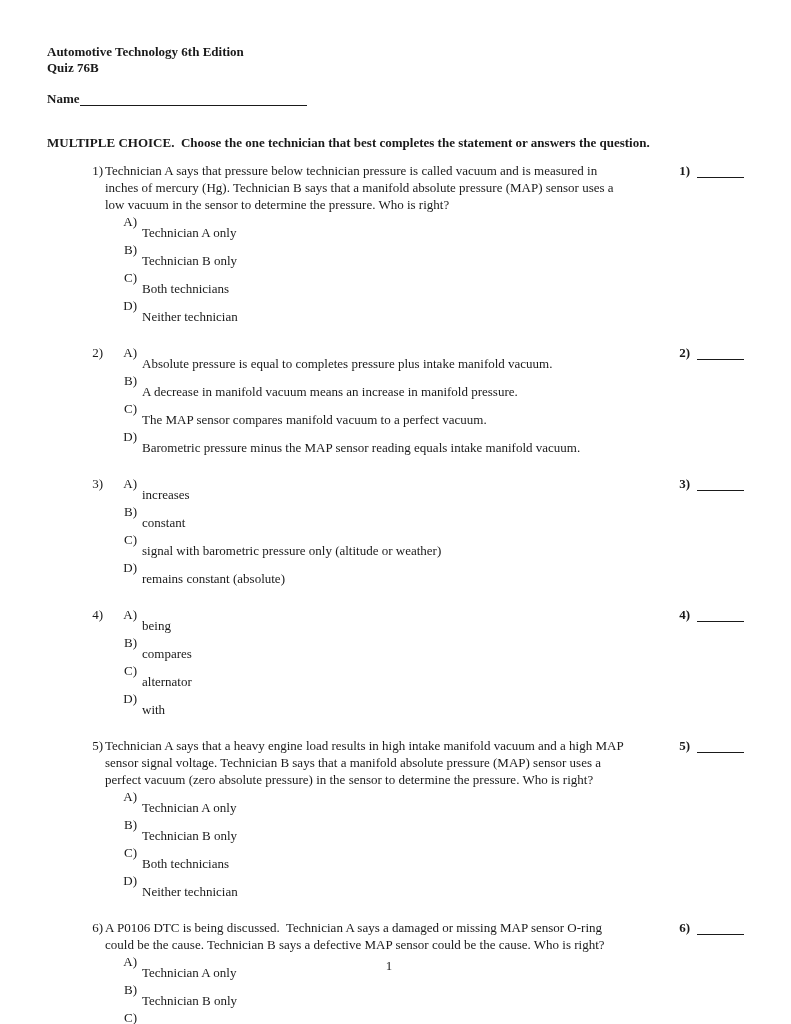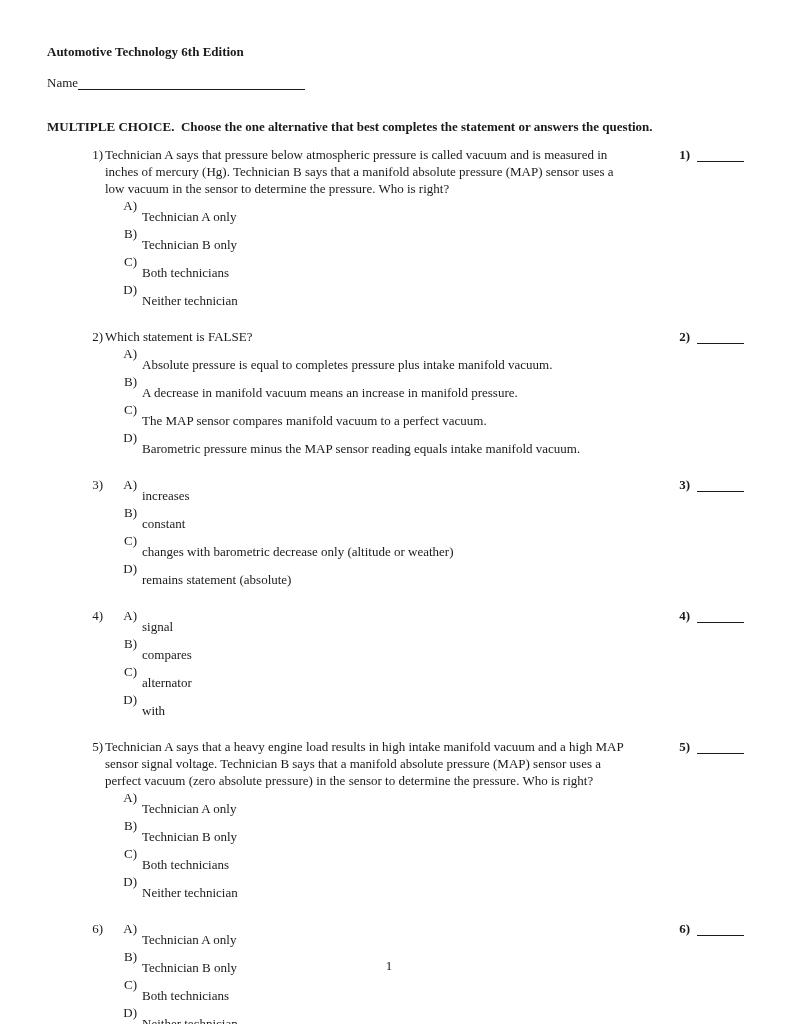--- a/index.html
+++ b/index.html
@@ -15,21 +15,21 @@
   .page {
     position: relative;
     width: 778px;
     height: 1024px;
     padding: 44px 34px 0 47px;
   }
   .doc-header { font-weight: bold; }
   .doc-header .line { line-height: 16px; }
   .name-row {
     margin-top: 14px;
-    font-weight: normal;
+    font-weight: bold;
   }
   .name-line {
     display: inline-block;
     width: 227px;
     border-bottom: 1.4px solid #1a1a1a;
     height: 12px;
     vertical-align: -3px;
   }
   .instructions {
     font-weight: bold;
@@ -83,34 +83,35 @@
     text-align: center;
   }
 </style>
 </head>
 <body>
 
 <div class="page">
 
   <div class="doc-header">
     <div class="line">Automotive Technology 6th Edition</div>
+    <div class="line">Quiz 76B</div>
   </div>
 
   <div class="name-row">
     <span>Name</span><span class="name-line"></span>
   </div>
 
-  <div class="instructions">MULTIPLE CHOICE.  Choose the one alternative that best completes the statement or answers the question.</div>
+  <div class="instructions">MULTIPLE CHOICE.  Choose the one technician that best completes the statement or answers the question.</div>
 
   <div class="questions">
 
     <div class="question">
       <div class="q-num">1)</div>
       <div class="q-body">
-        <div class="q-text">Technician A says that pressure below atmospheric pressure is called vacuum and is measured in inches of mercury (Hg). Technician B says that a manifold absolute pressure (MAP) sensor uses a low vacuum in the sensor to determine the pressure. Who is right?</div>
+        <div class="q-text">Technician A says that pressure below technician pressure is called vacuum and is measured in inches of mercury (Hg). Technician B says that a manifold absolute pressure (MAP) sensor uses a low vacuum in the sensor to determine the pressure. Who is right?</div>
         <div class="option">
           <span class="opt-letter">A)</span>
           <span class="opt-text">Technician A only</span>
         </div>
         <div class="option">
           <span class="opt-letter">B)</span>
           <span class="opt-text">Technician B only</span>
         </div>
         <div class="option">
           <span class="opt-letter">C)</span>
@@ -122,21 +123,20 @@
         </div>
       </div>
       <div class="q-answer">
         <span>1)</span><span class="answer-line"></span>
       </div>
     </div>
 
     <div class="question">
       <div class="q-num">2)</div>
       <div class="q-body">
-        <div class="q-text">Which statement is FALSE?</div>
         <div class="option">
           <span class="opt-letter">A)</span>
           <span class="opt-text">Absolute pressure is equal to completes pressure plus intake manifold vacuum.</span>
         </div>
         <div class="option">
           <span class="opt-letter">B)</span>
           <span class="opt-text">A decrease in manifold vacuum means an increase in manifold pressure.</span>
         </div>
         <div class="option">
           <span class="opt-letter">C)</span>
@@ -158,38 +158,38 @@
         <div class="option">
           <span class="opt-letter">A)</span>
           <span class="opt-text">increases</span>
         </div>
         <div class="option">
           <span class="opt-letter">B)</span>
           <span class="opt-text">constant</span>
         </div>
         <div class="option">
           <span class="opt-letter">C)</span>
-          <span class="opt-text">changes with barometric decrease only (altitude or weather)</span>
-        </div>
-        <div class="option">
-          <span class="opt-letter">D)</span>
-          <span class="opt-text">remains statement (absolute)</span>
+          <span class="opt-text">signal with barometric pressure only (altitude or weather)</span>
+        </div>
+        <div class="option">
+          <span class="opt-letter">D)</span>
+          <span class="opt-text">remains constant (absolute)</span>
         </div>
       </div>
       <div class="q-answer">
         <span>3)</span><span class="answer-line"></span>
       </div>
     </div>
 
     <div class="question">
       <div class="q-num">4)</div>
       <div class="q-body">
         <div class="option">
           <span class="opt-letter">A)</span>
-          <span class="opt-text">signal</span>
+          <span class="opt-text">being</span>
         </div>
         <div class="option">
           <span class="opt-letter">B)</span>
           <span class="opt-text">compares</span>
         </div>
         <div class="option">
           <span class="opt-letter">C)</span>
           <span class="opt-text">alternator</span>
         </div>
         <div class="option">
@@ -224,20 +224,21 @@
         </div>
       </div>
       <div class="q-answer">
         <span>5)</span><span class="answer-line"></span>
       </div>
     </div>
 
     <div class="question">
       <div class="q-num">6)</div>
       <div class="q-body">
+        <div class="q-text">A P0106 DTC is being discussed.  Technician A says a damaged or missing MAP sensor O-ring could be the cause. Technician B says a defective MAP sensor could be the cause. Who is right?</div>
         <div class="option">
           <span class="opt-letter">A)</span>
           <span class="opt-text">Technician A only</span>
         </div>
         <div class="option">
           <span class="opt-letter">B)</span>
           <span class="opt-text">Technician B only</span>
         </div>
         <div class="option">
           <span class="opt-letter">C)</span>

